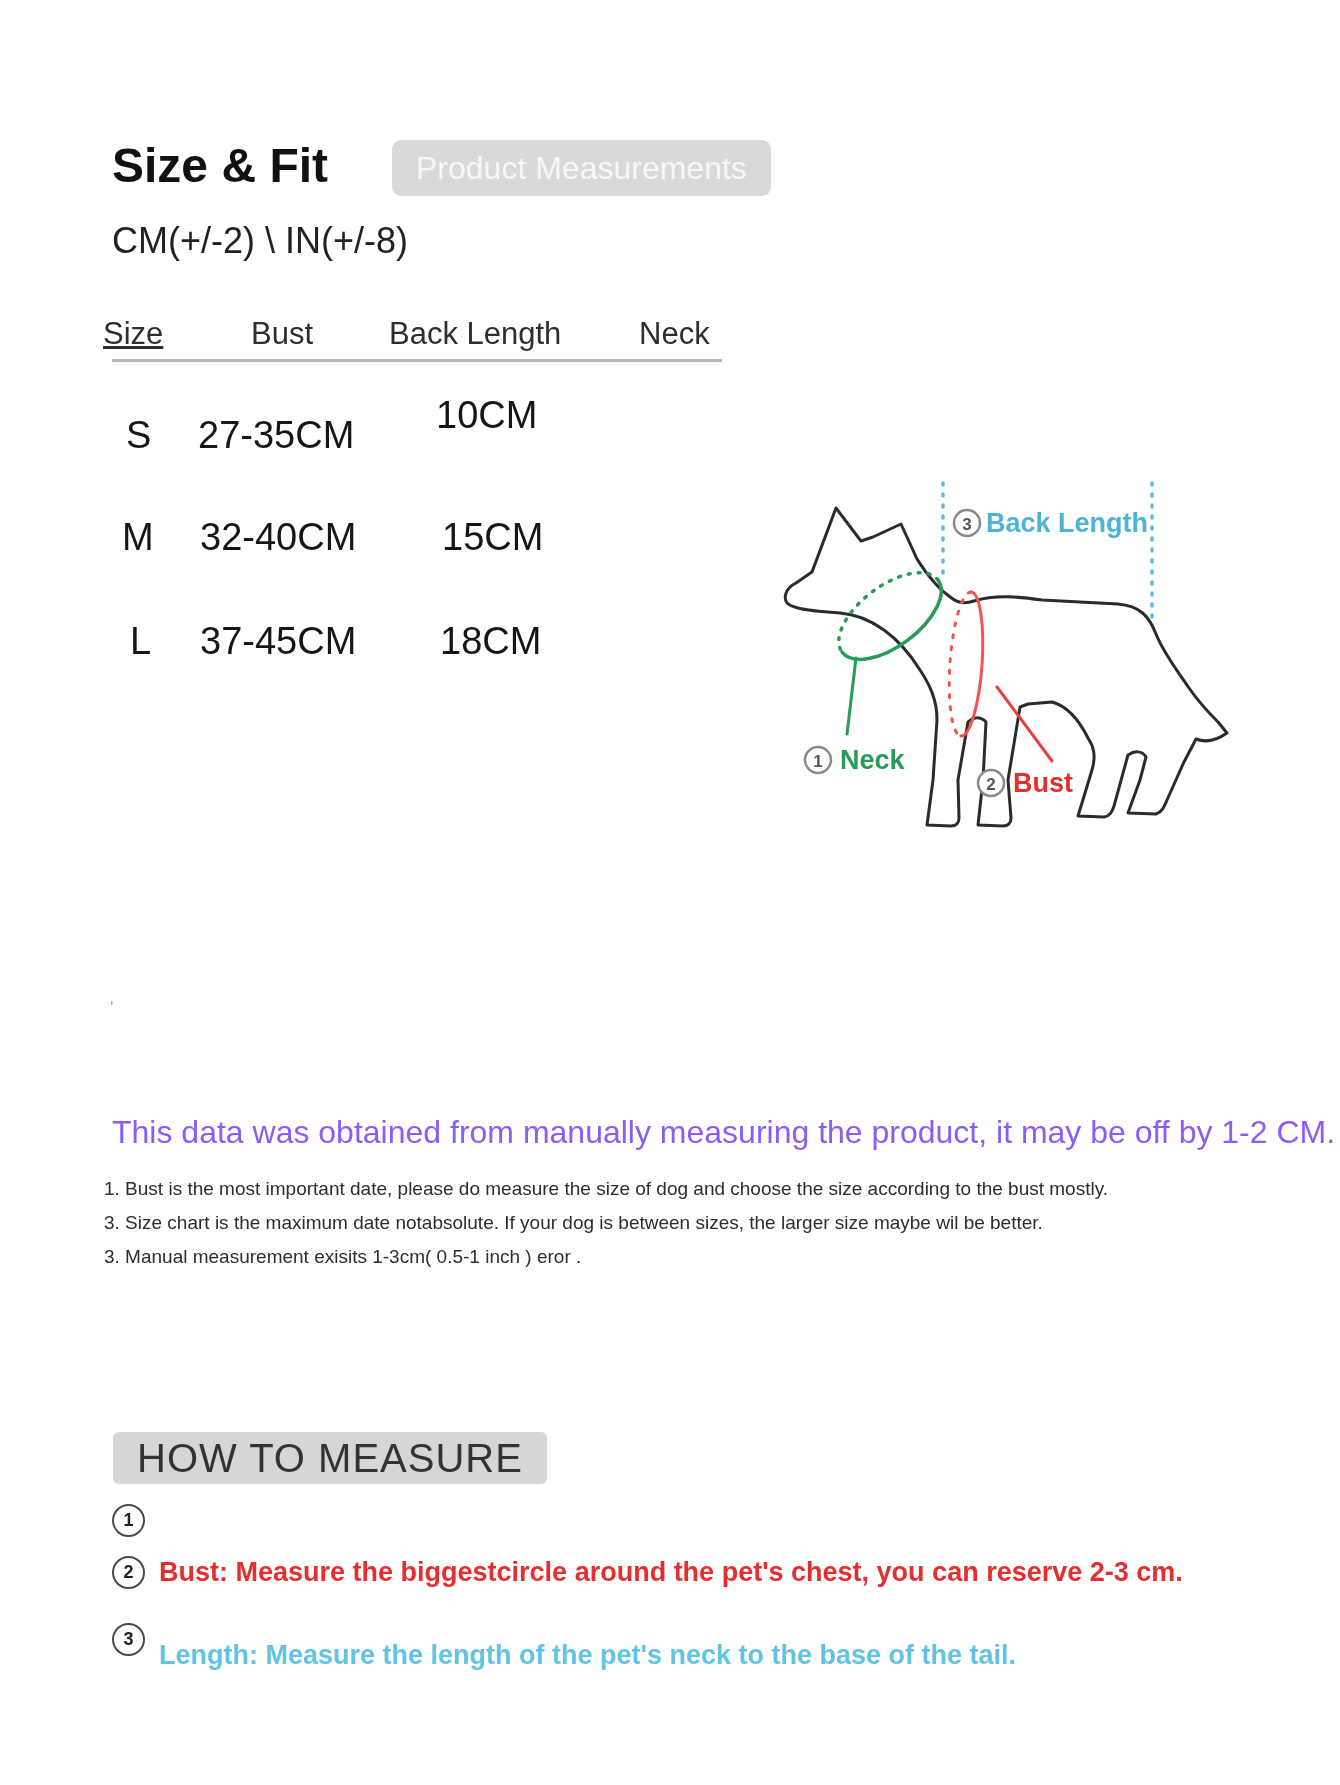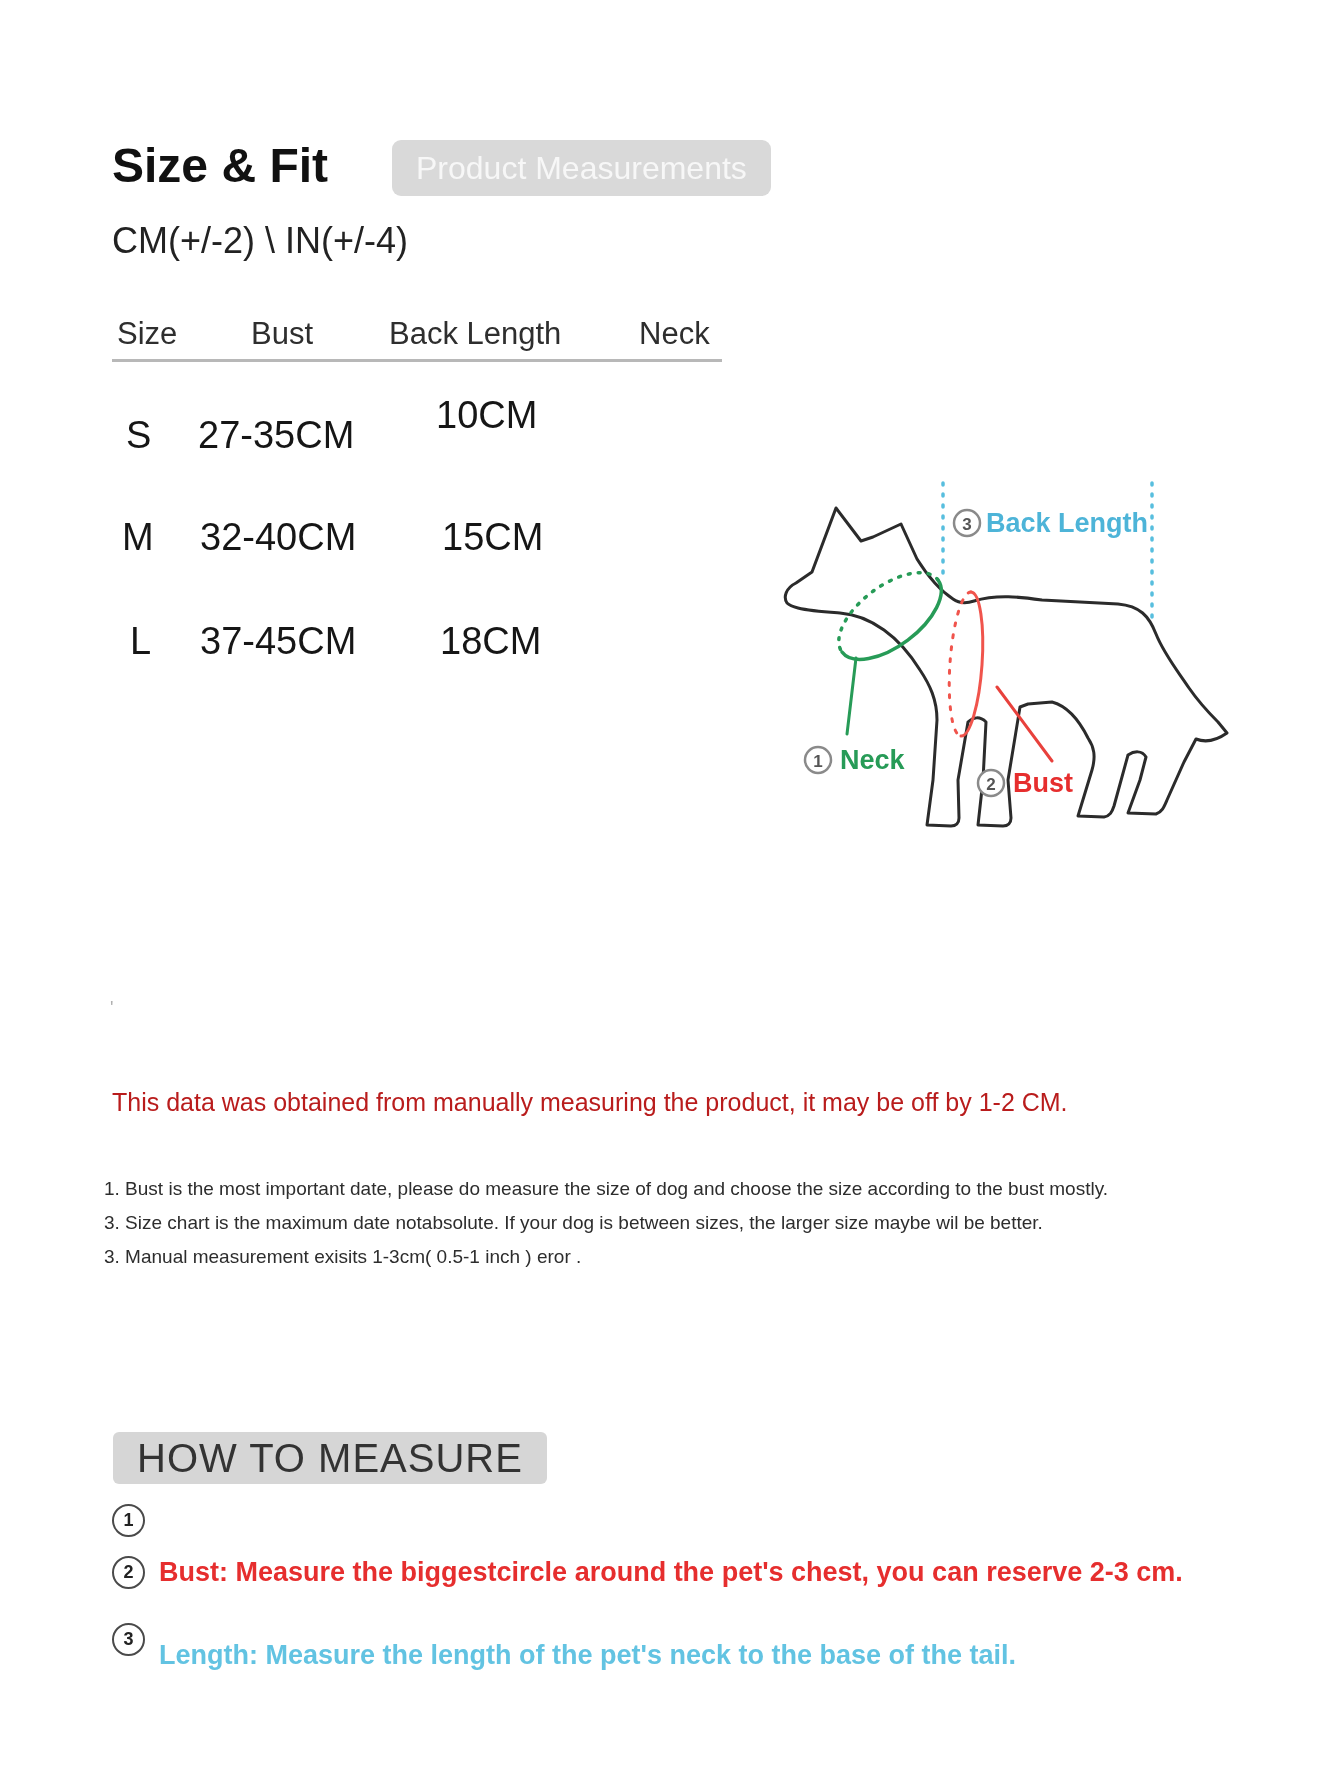--- a/index.html
+++ b/index.html
@@ -18,43 +18,43 @@
   .rule{left:112px;top:359px;width:610px;height:3px;background:#b8b8b8;}
   .cell{font-size:38px;color:#161616;}
 
   
   .diagram{left:690px;top:450px;}
 
   
   .stray{left:110px;top:998px;font-size:18px;color:#b0b0b0;}
 
   
-  .disclaimer{left:112px;top:1088px;font-size:25px;color:#b91c1c;}
+  .disclaimer{left:112px;top:1114px;font-size:32px;color:#8b5cf6;}
   .notes{left:104px;top:1172px;width:1068px;font-size:19px;line-height:1.8;color:#2d2d2d;}
   .notes p{margin:0;text-align:justify;}
 
   
   .howto-badge{left:113px;top:1432px;height:52px;line-height:52px;padding:0 24px;
                background:#d6d6d6;border-radius:6px;font-size:40px;letter-spacing:1px;color:#333;}
   .howto-line{left:112px;font-size:27px;font-weight:700;display:flex;align-items:center;gap:14px;}
   .hl1{top:1504px;} .hl2{top:1556px;} .hl3{top:1608px;}
   .cnum{display:inline-flex;width:29px;height:29px;border:2px solid #4a4a4a;border-radius:50%;
         align-items:center;justify-content:center;font-size:18px;font-weight:700;color:#222;flex:0 0 auto;}
   .green{color:#279b57;} .red{color:#e62e2e;} .blue{color:#62c3e2;margin-top:32px;}
 </style>
 </head>
 <body>
 
 <div id="page">
 
   <div class="abs badge">Product Measurements</div>
   <div class="abs title">Size &amp; Fit</div>
-  <div class="abs cmline">CM(+/-2) \ IN(+/-4)</div>
+  <div class="abs cmline">CM(+/-2) \ IN(+/-8)</div>
 
-  <div class="abs th" style="left:117px;">Size</div>
+  <div class="abs th" style="left:103px;text-decoration:underline;">Size</div>
   <div class="abs th" style="left:251px;">Bust</div>
   <div class="abs th" style="left:389px;">Back Length</div>
   <div class="abs th" style="left:639px;">Neck</div>
   <div class="abs rule"></div>
 
   <div>
     <span class="abs cell" style="left:126px;top:414px;">S</span>
     <span class="abs cell" style="left:198px;top:414px;">27-35CM</span>
     <span class="abs cell" style="left:436px;top:394px;">10CM</span>
   </div>

